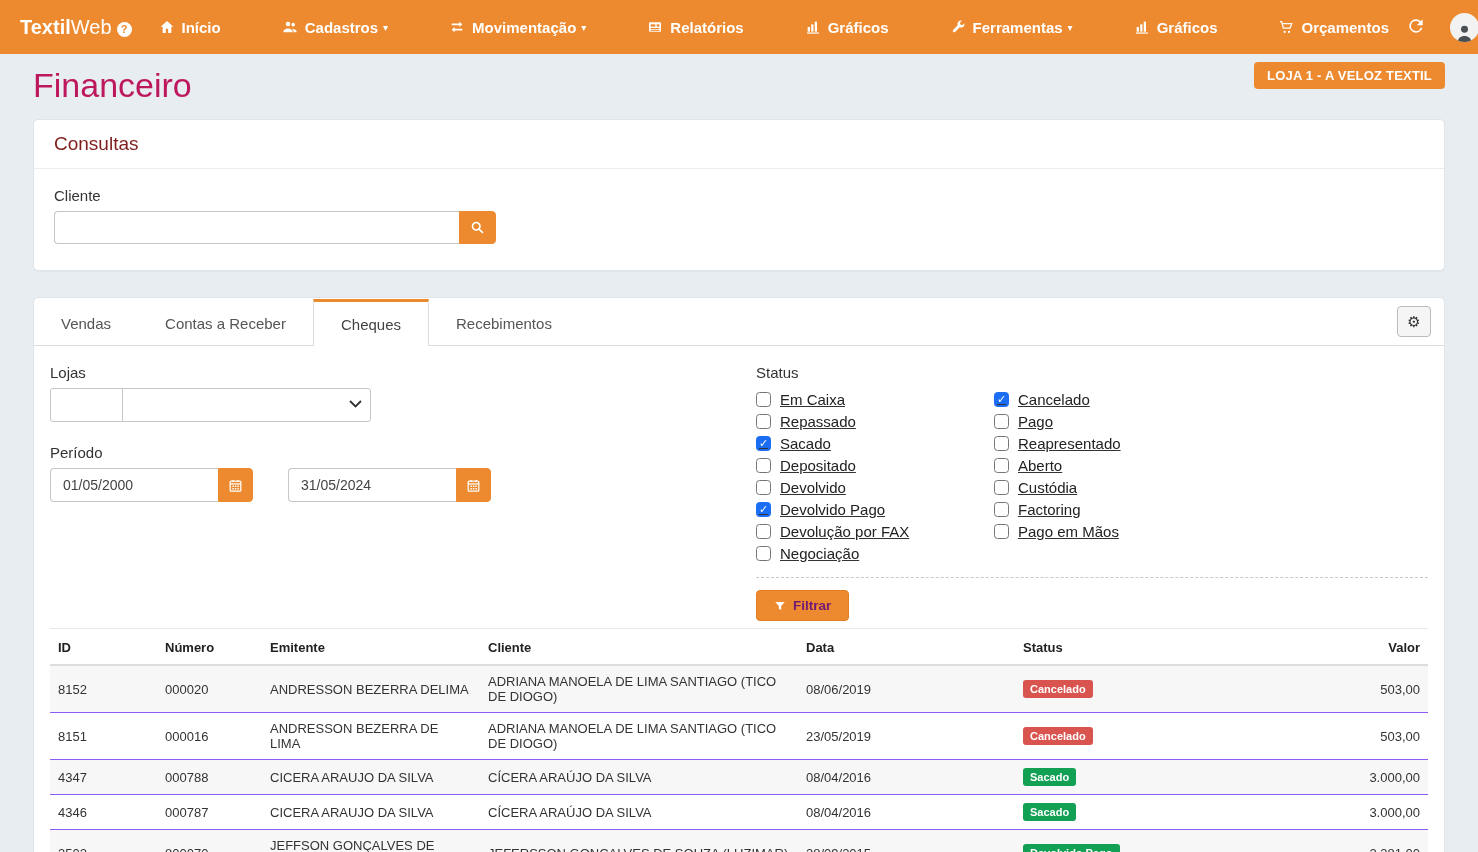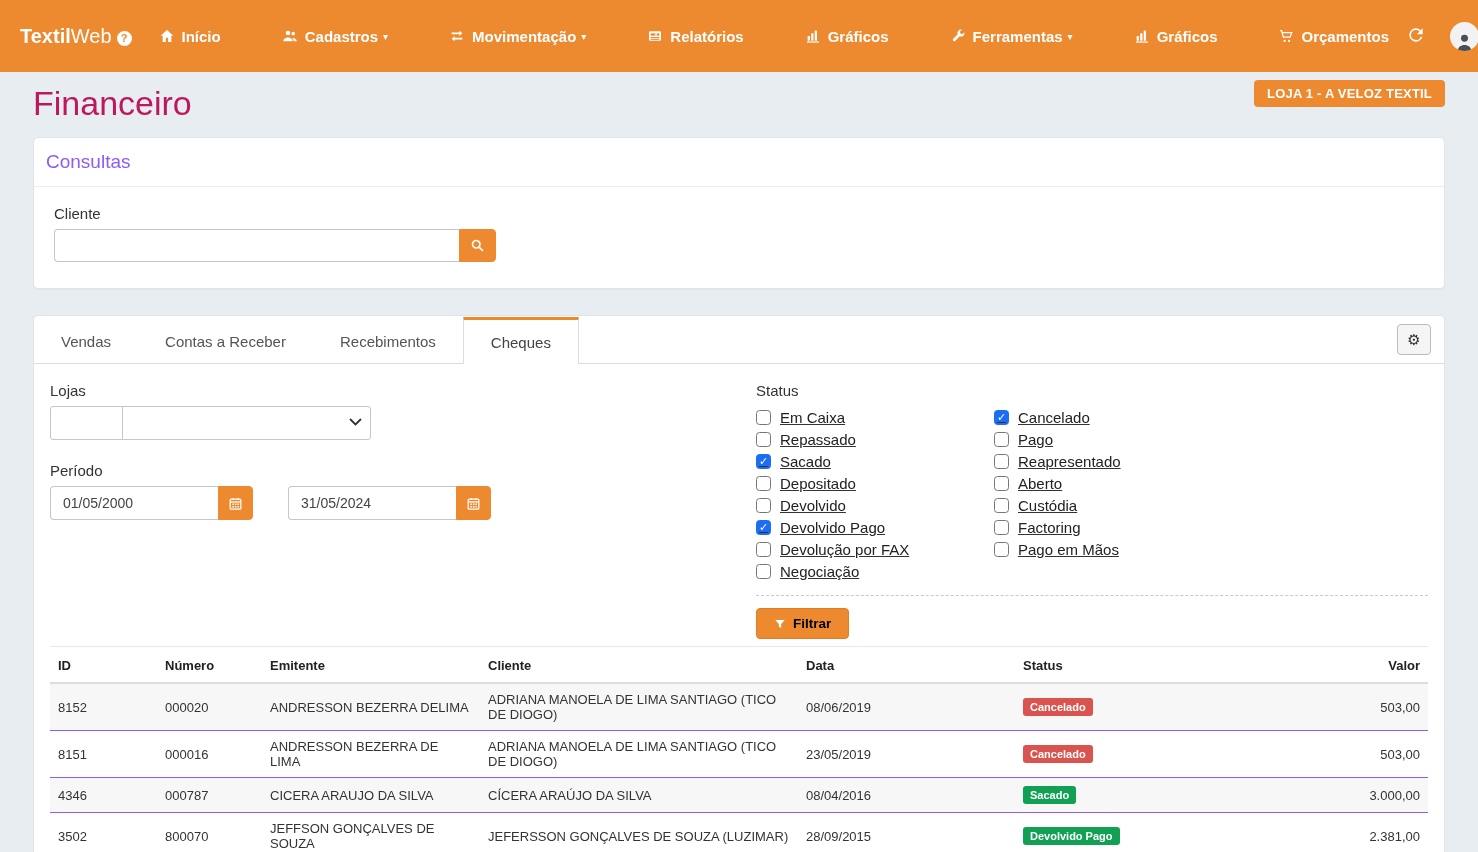--- a/index.html
+++ b/index.html
@@ -1,20 +1,20 @@
 <!DOCTYPE html>
 <html><head>
 <meta charset="utf-8">
 <style>
   * { margin:0; padding:0; box-sizing:border-box; }
   html,body { width:1478px; height:852px; overflow:hidden; }
   body { background:#e8edf2; font-family:"Liberation Sans","DejaVu Sans",sans-serif; color:#333; }
 
   
-  .navbar { height:72px; background:#ED8A2F; display:flex; align-items:center; padding:0 25px 0 20px; }
+  .navbar { height:54px; background:#ED8A2F; display:flex; align-items:center; padding:0 25px 0 20px; }
   .brand { display:flex; align-items:center; color:#fff; font-size:20px; cursor:pointer; }
   .brand b { font-weight:700; }
   .brand .lite { font-weight:400; }
   .help-badge { width:15px; height:15px; background:#fff; color:#ED8A2F; border-radius:50%;
     font-size:11px; font-weight:700; display:flex; align-items:center; justify-content:center; margin-left:5px; margin-top:4px; }
   .nav-items { display:flex; align-items:flex-end; margin-left:10px;gap:27px; }
   .nav-item { display:flex; align-items:center; gap:7px; color:#fff; font-size:15px; font-weight:600;
     padding:0 17px; height:54px; cursor:pointer; white-space:nowrap; }
   .nav-item svg { width:16px; height:16px; display:block; }
   .caret { font-size:10px; margin-left:-2px; font-family:"DejaVu Sans",sans-serif; }
@@ -28,21 +28,21 @@
 
   
   .page-wrap { padding:0 33px; position:relative; }
   .page-title { font-size:34px; font-weight:400; color:#be185d; padding:12px 0 14px; }
   .store-btn { position:absolute; right:33px; top:8px; background:#ED8A2F; color:#fff; border:none;
     font-size:13px; font-weight:700; padding:6px 13px; border-radius:4px; letter-spacing:.2px; cursor:pointer; font-family:inherit; }
 
   
   .panel { background:#fff; border:1px solid #e0e4e8; border-radius:5px; box-shadow:0 1px 1px rgba(0,0,0,.03); }
   .consultas { margin-bottom:26px; }
-  .panel-header { font-size:19px; color:#8b5cf6; padding:13px 12px; border-bottom:1px solid #ececec; }
+  .panel-header { font-size:19px; color:#7f1d1d; padding:13px 20px; border-bottom:1px solid #ececec; }
   .panel-body { padding:18px 20px 26px; }
   .field-label { font-size:15px; color:#333; margin-bottom:7px; }
   .input-group { display:flex; width:442px; }
   .input-group input { flex:1; height:33px; border:1px solid #c6c6c6; border-right:none; border-radius:4px 0 0 4px;
     padding:0 10px; font-size:14px; font-family:inherit; outline:none; }
   .btn-search { width:37px; height:33px; background:#ED8A2F; border:1px solid #ED8A2F; border-radius:0 4px 4px 0;
     display:flex; align-items:center; justify-content:center; cursor:pointer; }
   .btn-search svg { width:15px; height:15px; }
 
   
@@ -76,21 +76,21 @@
 
   .status-grid { display:grid; grid-template-columns:238px auto; grid-auto-flow:column; grid-template-rows:repeat(8,22px); margin-top:2px; }
   .chk { display:flex; align-items:center; gap:9px; cursor:pointer; height:22px;text-decoration:underline; }
   .cb { width:15px; height:15px; border:1px solid #767676; border-radius:3.5px; background:#fff; flex:none;
     display:flex; align-items:center; justify-content:center; }
   .cb.checked { background:#1B6EF3; border-color:#1B6EF3; }
   .cb.checked::after { content:"✓"; color:#fff; font-size:11px; font-weight:700; line-height:1; font-family:"DejaVu Sans",sans-serif; }
   .chk-label { font-size:15px; color:#222; }
 
   .dash-sep { border:none; border-top:1px dashed #c9c9c9; margin:13px 0 0; }
-  .btn-filter { margin-top:12px; background:#ED8A2F; border:1px solid #e07f22; color:#000000; font-size:13.5px; font-weight:700;
+  .btn-filter { margin-top:12px; background:#ED8A2F; border:1px solid #e07f22; color:#701a75; font-size:13.5px; font-weight:700;
     padding:7px 17px; border-radius:4px; display:inline-flex; align-items:center; gap:7px; cursor:pointer; font-family:inherit; }
   .btn-filter svg { width:12px; height:12px; }
 
   .table-sep { border:none; border-top:1px solid #e8e8e8; margin:7px 16px 0; }
   table { width:calc(100% - 32px); margin:0 16px; border-collapse:collapse; table-layout:fixed; }
   th { text-align:left; font-size:13px; font-weight:700; color:#222; padding:11px 8px 9px; border-bottom:2px solid #ddd; }
   th.num, td.num { text-align:right; }
   td { font-size:13px; color:#333; padding:8px; border-top:1px solid #8b5cf6; height:31px; }
   tbody tr:nth-child(odd) { background:#f7f7f7; }
   tbody tr:last-child { border-bottom:1px solid #ededed; }
@@ -209,22 +209,22 @@
             </svg>
         </button>
       </div>
     </div>
   </div>
 
   <div class="panel main-panel">
     <div class="tabbar">
       <div class="tab">Vendas</div>
       <div class="tab">Contas a Receber</div>
+      <div class="tab active">Cheques</div>
       <div class="tab">Recebimentos</div>
-      <div class="tab active">Cheques</div>
       <div class="gear-btn">
           <span>⚙</span>
         </div>
     </div>
 
     <div class="content">
 
       <div class="col-left">
         <div class="field-label">Lojas</div>
         <div class="lojas-row">
@@ -385,20 +385,29 @@
         <tr>
           <td>8151</td>
           <td>000016</td>
           <td>ANDRESSON BEZERRA DE LIMA</td>
           <td>ADRIANA MANOELA DE LIMA SANTIAGO (TICO DE DIOGO)</td>
           <td>23/05/2019</td>
           <td><span class="badge red">Cancelado</span></td>
           <td class="num">503,00</td>
         </tr>
         <tr>
+          <td>4347</td>
+          <td>000788</td>
+          <td>CICERA ARAUJO DA SILVA</td>
+          <td>CÍCERA ARAÚJO DA SILVA</td>
+          <td>08/04/2016</td>
+          <td><span class="badge green">Sacado</span></td>
+          <td class="num">3.000,00</td>
+        </tr>
+        <tr>
           <td>4346</td>
           <td>000787</td>
           <td>CICERA ARAUJO DA SILVA</td>
           <td>CÍCERA ARAÚJO DA SILVA</td>
           <td>08/04/2016</td>
           <td><span class="badge green">Sacado</span></td>
           <td class="num">3.000,00</td>
         </tr>
         <tr>
           <td>3502</td>

